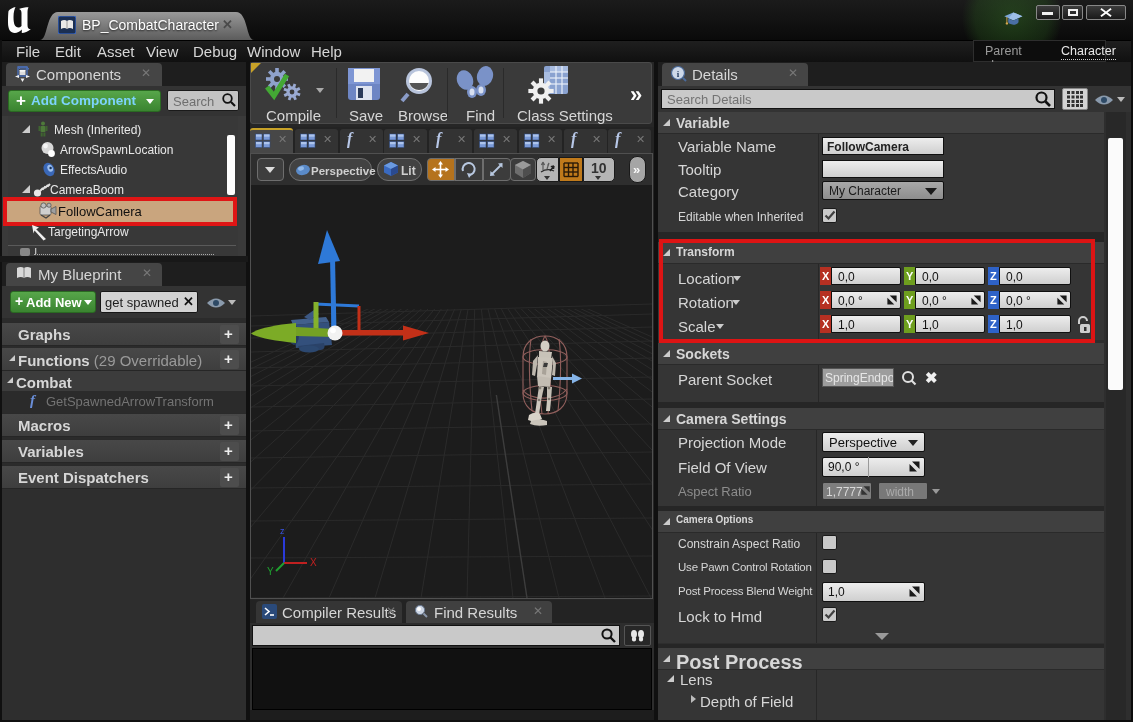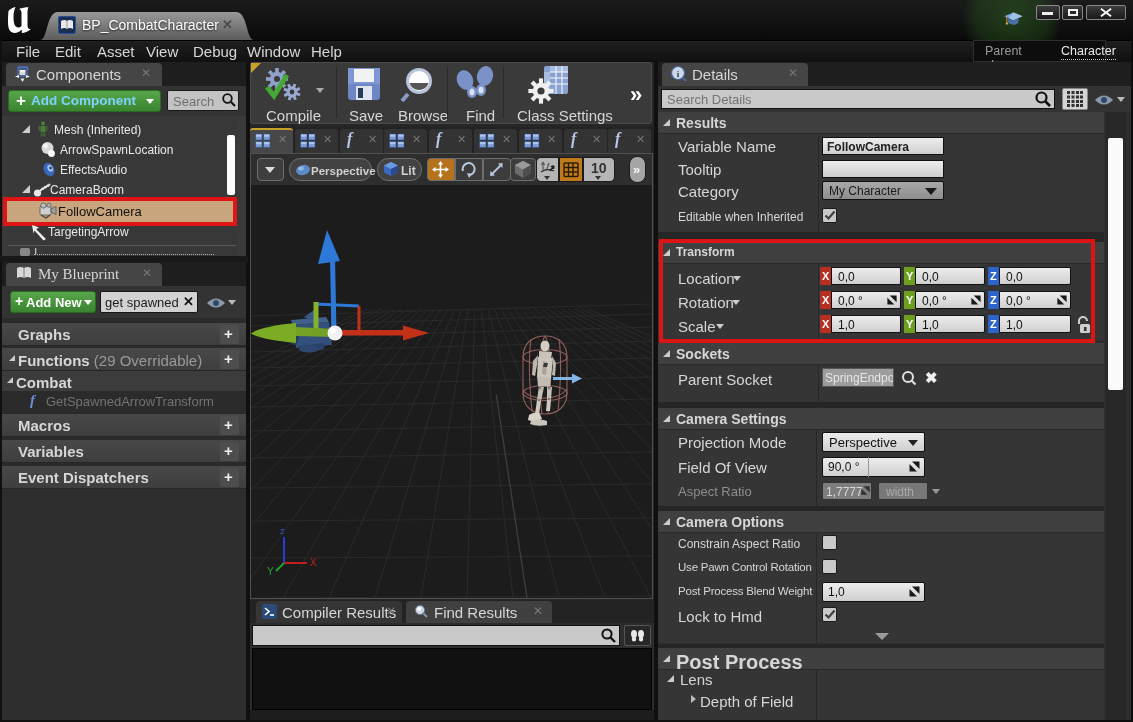--- a/index.html
+++ b/index.html
@@ -157,21 +157,21 @@
   <div class="abs" style="left:227px;top:135px;width:8px;height:60px;background:#fdfdfd;border-radius:2px;"></div>
 
   <div class="abs" style="left:0px;top:256px;width:248px;height:6px;background:#181818;"></div>
 
   <div class="abs" style="left:2px;top:262px;width:244px;height:24px;background:#1e1e1e;"></div>
   <div class="abs" style="left:6px;top:263px;width:156px;height:23px;background:#454545;border-radius:4px 4px 0 0;"></div>
   <svg class="abs" style="left:16px;top:266px;" width="16" height="15" viewBox="0 0 16 15">
     <path d="M1 2 C3.5 0.5 6 0.5 8 2 C10 0.5 12.5 0.5 15 2 L15 12 C12.5 10.8 10 10.8 8 12 C6 10.8 3.5 10.8 1 12 Z" fill="#d8d8d8"></path>
     <line x1="8" y1="2" x2="8" y2="12" stroke="#777" stroke-width="0.9"></line>
   </svg>
-  <div class="abs txt" style="left:38px;top:266px;font-family:Liberation Serif, serif;">My Blueprint</div>
+  <div class="abs txt" style="left:38px;top:266px;">My Blueprint</div>
   <div class="abs" style="left:142px;top:266px;font-size:12px;color:#777;">✕</div>
 
   <div class="abs" style="left:2px;top:286px;width:244px;height:32px;background:#333333;"></div>
   <div class="abs" style="left:10px;top:291px;width:86px;height:22px;background:linear-gradient(#57a64a,#3a8430);border:1px solid #2a6a22;border-radius:3px;"></div>
   <div class="abs" style="left:15px;top:293px;font-size:14px;font-weight:bold;color:#fff;">+</div>
   <div class="abs" style="left:26px;top:295px;font-size:13px;font-weight:bold;color:#fff;">Add New</div>
   <div class="abs" style="left:84px;top:300px;width:0;height:0;border-left:4px solid transparent;border-right:4px solid transparent;border-top:5px solid #fff;"></div>
   <div class="abs" style="left:100px;top:291px;width:98px;height:22px;background:#d2d2d2;border:1px solid #161616;border-radius:2px;"></div>
   <div class="abs" style="left:105px;top:295px;font-size:13px;color:#1c1c1c;">get spawned</div>
   <div class="abs" style="left:183px;top:294px;font-size:13px;color:#111;font-weight:bold;">✕</div>
@@ -691,21 +691,21 @@
   <svg class="abs" style="left:1094px;top:94px;" width="20" height="12" viewBox="0 0 20 12">
     <path d="M1 6 Q10 -3 19 6 Q10 15 1 6 Z" fill="#8a9aac"></path>
       <circle cx="10" cy="6" r="3" fill="#2e4a66"></circle>
   </svg>
   <div class="abs" style="left:1117px;top:97px;width:0;height:0;border-left:4px solid transparent;border-right:4px solid transparent;border-top:5px solid #bbb;"></div>
 
   <div class="abs" style="left:658px;top:112px;width:446px;height:22px;background:#404040;border-bottom:1px solid #2a2a2a;"></div>
   <svg class="abs" style="left:663px;top:119px;" width="7" height="7" viewBox="0 0 7 7">
       <path d="M7 0 L7 7 L0 7 Z" fill="#ccc"></path>
     </svg>
-  <div class="abs txt b" style="left:676px;top:115px;font-size:14px;">Results</div>
+  <div class="abs txt b" style="left:676px;top:115px;font-size:14px;">Variable</div>
   <div class="abs" style="left:658px;top:134px;width:446px;height:98px;background:#353535;"></div>
   <div class="abs" style="left:818px;top:134px;width:1px;height:98px;background:#272727;"></div>
   <div class="abs txt" style="left:678px;top:138px;">Variable Name</div>
   <div class="abs" style="left:822px;top:137px;width:122px;height:18px;background:linear-gradient(#ededed,#cfcfcf);border:1px solid #101010;"></div>
   <div class="abs" style="left:827px;top:140px;font-size:12px;font-weight:bold;color:#222;">FollowCamera</div>
   <div class="abs txt" style="left:678px;top:161px;">Tooltip</div>
   <div class="abs" style="left:822px;top:160px;width:122px;height:18px;background:linear-gradient(#ededed,#cfcfcf);border:1px solid #101010;"></div>
   <div class="abs txt" style="left:678px;top:183px;">Category</div>
   <div class="abs" style="left:822px;top:181px;width:122px;height:19px;background:linear-gradient(#a8a8a8,#8e8e8e);border:1px solid #101010;border-radius:2px;"></div>
   <div class="abs" style="left:829px;top:184px;font-size:12px;color:#1a1a1a;">My Character</div>
@@ -833,21 +833,21 @@
   <div class="abs" style="left:878px;top:482px;width:50px;height:18px;background:#787878;border:1px solid #333;border-radius:2px;"></div>
   <div class="abs" style="left:886px;top:485px;font-size:12px;color:#aaa;">width</div>
   <div class="abs" style="left:932px;top:489px;width:0;height:0;border-left:4px solid transparent;border-right:4px solid transparent;border-top:5px solid #999;"></div>
 
   <div class="abs" style="left:658px;top:506px;width:446px;height:5px;background:#262626;"></div>
 
   <div class="abs" style="left:658px;top:511px;width:446px;height:22px;background:#404040;border-bottom:1px solid #2a2a2a;"></div>
   <svg class="abs" style="left:663px;top:518px;" width="7" height="7" viewBox="0 0 7 7">
       <path d="M7 0 L7 7 L0 7 Z" fill="#ccc"></path>
     </svg>
-  <div class="abs txt b" style="left:676px;top:514px;font-size:14px;">Camera Options</div>
+  <div class="abs txt b" style="left:676px;top:514px;font-size:10px;">Camera Options</div>
   <div class="abs" style="left:658px;top:533px;width:446px;height:110px;background:#353535;"></div>
   <div class="abs" style="left:816px;top:533px;width:1px;height:110px;background:#272727;"></div>
   <div class="abs" style="left:678px;top:537px;font-size:12px;color:#d6d6d6;white-space:nowrap;">Constrain Aspect Ratio</div>
   <div class="abs" style="left:822px;top:535px;width:15px;height:15px;background:#c9c9c9;border:1px solid #1a1a1a;border-radius:2px;"></div>
   <div class="abs" style="left:678px;top:561px;font-size:11.5px;letter-spacing:-0.2px;color:#d6d6d6;white-space:nowrap;">Use Pawn Control Rotation</div>
   <div class="abs" style="left:822px;top:559px;width:15px;height:15px;background:#c9c9c9;border:1px solid #1a1a1a;border-radius:2px;"></div>
   <div class="abs" style="left:678px;top:585px;font-size:11.5px;letter-spacing:-0.2px;color:#d6d6d6;white-space:nowrap;">Post Process Blend Weight</div>
   <div class="abs" style="left:822px;top:582px;width:103px;height:20px;background:linear-gradient(#ededed,#cfcfcf);border:1px solid #101010;border-radius:2px;"></div>
   <div class="abs" style="left:828px;top:585px;font-size:12px;color:#111;">1,0</div>
   <svg class="abs" style="left:908px;top:585px;" width="13" height="13" viewBox="0 0 13 13">

